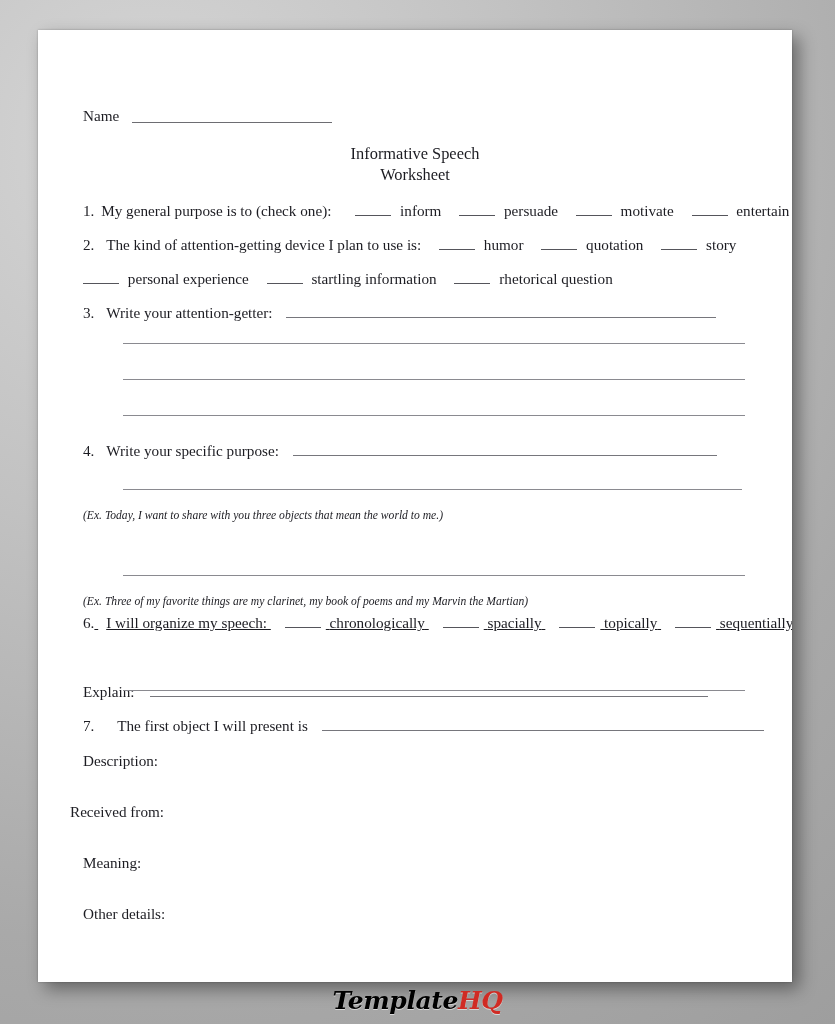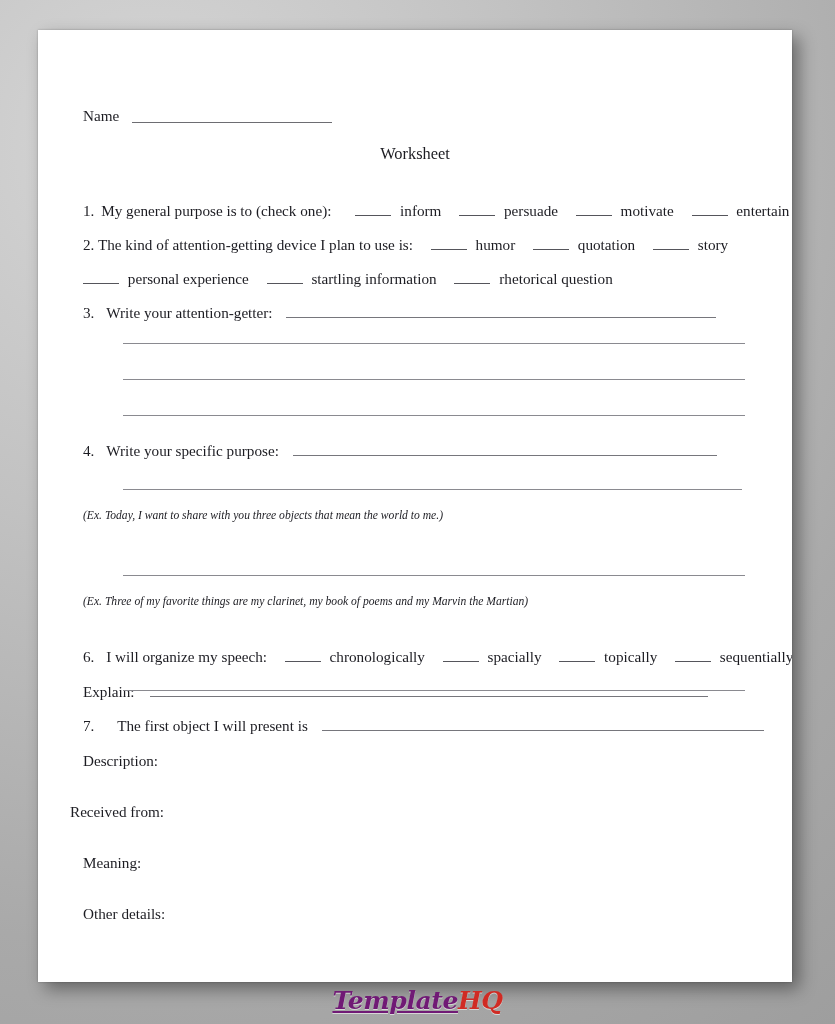--- a/index.html
+++ b/index.html
@@ -114,54 +114,55 @@
     left: 0; right: 0;
     top: 988px;
     text-align: center;
     font-family: "DejaVu Serif", "Liberation Serif", serif;
     font-weight: bold;
     font-style: italic;
     font-size: 25px;
     letter-spacing: -0.4px;
     line-height: 1;
   }
-  .logo .lg-a { color: #701a75; text-shadow: 0 1px 0 rgba(255,255,255,0.55); text-decoration: underline; }
+  .logo .lg-a { color: #000000; text-shadow: 0 1px 0 rgba(255,255,255,0.55); }
   .logo .lg-b { color: #d02b24; text-shadow: 0 1px 0 rgba(255,255,255,0.55); }
 </style>
 </head>
 <body>
 
 <div class="page">
   <div class="sheet-inner">
 
     <div class="row name-row">
       <span class="t">Name</span>
       <span class="name-rule"></span>
     </div>
 
     <div class="title-block">
+      <div class="title-line">Informative Speech</div>
       <div class="title-line">Worksheet</div>
     </div>
 
     <div class="row t" style="left:45px; top:173px;">
       <span class="q-num">1.</span>
       <span style="margin-left:3px;">My general purpose is to (check one):</span>
       <span class="blank" style="margin-left:20px;"></span>
       <span>inform</span>
       <span class="blank" style="margin-left:14px;"></span>
       <span>persuade</span>
       <span class="blank" style="margin-left:14px;"></span>
       <span>motivate</span>
       <span class="blank" style="margin-left:14px;"></span>
       <span>entertain</span>
     </div>
 
     <div class="row t" style="left:45px; top:207px;">
       <span class="q-num">2.</span>
-      <span style="">The kind of attention-getting device I plan to use is:</span>
+      <span style="margin-left:8px;">The kind of attention-getting device I plan to use is:</span>
       <span class="blank" style="margin-left:14px;"></span>
       <span>humor</span>
       <span class="blank" style="margin-left:14px;"></span>
       <span>quotation</span>
       <span class="blank" style="margin-left:14px;"></span>
       <span>story</span>
     </div>
 
     <div class="row t" style="left:45px; top:241px;">
       <span class="blank" style="margin-left:0;"></span>
@@ -185,21 +186,21 @@
       <span class="q-num">4.</span>
       <span style="margin-left:8px;">Write your specific purpose:</span>
       <span class="fill" style="width:424px; margin-left:10px;"></span>
     </div>
     <div class="rule" style="top:459px; width:619px;"></div>
     <div class="row ital" style="left:45px; top:467px;">(Ex.  Today, I want to share with you three objects that mean the world to me.)</div>
 
     <div class="rule" style="top:545px; width:622px;"></div>
     <div class="row ital" style="left:45px; top:553px;">(Ex.  Three of my favorite things are my clarinet, my book of poems and my Marvin the Martian)</div>
 
-    <div class="row t" style="left:45px; top:619px;">
+    <div class="row t" style="left:45px; top:585px;text-decoration:underline;">
       <span class="q-num">6.</span>
       <span style="margin-left:8px;">I will organize my speech:</span>
       <span class="blank" style="margin-left:14px;"></span>
       <span>chronologically</span>
       <span class="blank" style="margin-left:14px;"></span>
       <span>spacially</span>
       <span class="blank" style="margin-left:14px;"></span>
       <span>topically</span>
       <span class="blank" style="margin-left:14px;"></span>
       <span>sequentially</span>

